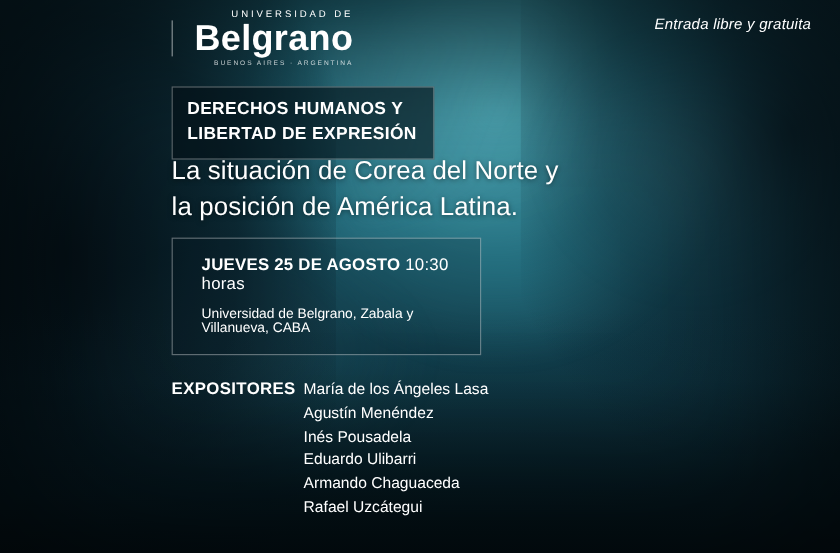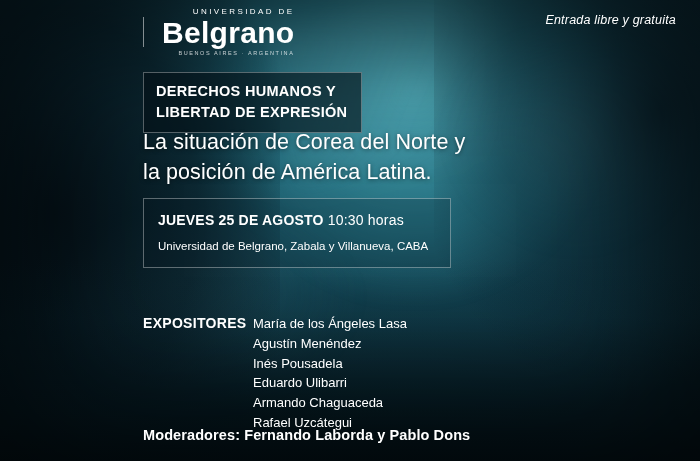--- a/index.html
+++ b/index.html
@@ -192,23 +192,23 @@
     line-height: 1.38;
     letter-spacing: 0.1px;
     text-shadow: 0 1px 4px rgba(0,0,0,0.5);
   }
 
   
   .details {
     position: absolute;
     left: 143px;
     top: 198px;
-    width: 308px;
+    width: 258px;
     border: 1px solid rgba(255,255,255,0.35);
-    padding: 13px 14px 15px 14px;
+    padding: 13px 14px 15px 24px;
     box-sizing: border-box;
     background: rgba(4,20,28,0.20);
   }
   .details-when {
     color: #ffffff;
     font-size: 14px;
     font-weight: bold;
     letter-spacing: 0.2px;
     margin-bottom: 12px;
   }
@@ -314,16 +314,15 @@
       <div class="speakers-list">
         <div class="speaker">María de los Ángeles Lasa</div>
         <div class="speaker">Agustín Menéndez</div>
         <div class="speaker">Inés Pousadela</div>
         <div class="speaker">Eduardo Ulibarri</div>
         <div class="speaker">Armando Chaguaceda</div>
         <div class="speaker">Rafael Uzcátegui</div>
       </div>
     </div>
 
-    <div class="moderators">Moderadores: Fernando Laborda y Pablo Dons</div>
 
   </div>
 </div>
 
 </body></html>

